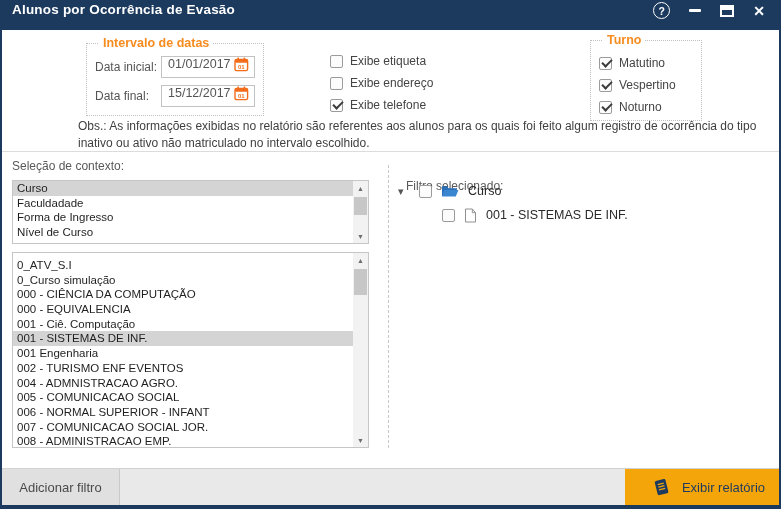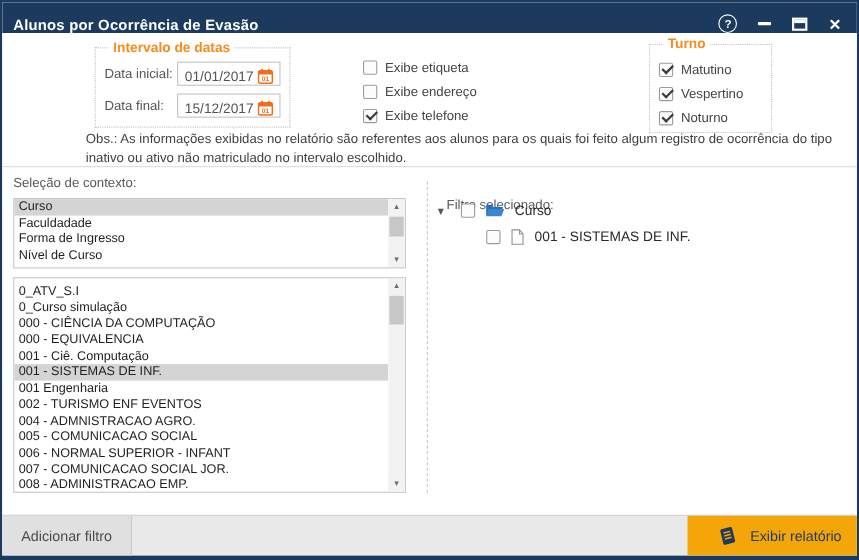--- a/index.html
+++ b/index.html
@@ -6,21 +6,21 @@
   html,body { background:#f3f3f3; font-family:"Liberation Sans", sans-serif; }
 
   .window{
     position:relative; width:781px; height:509px; background:#fff;
     border:2px solid #1c3a5e; border-bottom-width:4px; overflow:hidden;
   }
 
   
   .titlebar{
     height:28px; background:#1c3a5e; color:#fff;
-    display:flex; align-items:flex-end; padding:0 14px 0 10px;
+    display:flex; align-items:flex-start; padding:0 14px 0 10px;
   }
   .titlebar .title{ flex:1; font-size:13.5px; font-weight:bold; letter-spacing:.2px; }
   .tb-icons{ display:flex; align-items:center; gap:19px; }
   .icon-help{
     width:17px; height:17px; border:1.5px solid #fff; border-radius:50%;
     display:flex; align-items:center; justify-content:center;
     font-size:10.5px; font-weight:bold; cursor:pointer;
   }
   .icon-min{ width:12px; height:3px; background:#fff; border-radius:1px; cursor:pointer; }
   .icon-max{ width:14px; height:12px; border:2px solid #fff; position:relative; cursor:pointer; }
@@ -31,21 +31,21 @@
   .content{ position:absolute; top:28px; left:0; right:0; bottom:37px; background:#fff; overflow:hidden; }
 
   fieldset{ position:absolute; border:1px dotted #bfbfbf; background:#fff; }
   fieldset legend{
     color:#f68b1e; font-size:12.5px; font-weight:bold; padding:0 4px; margin-left:4px;
   }
   .fs-dates{ left:84px; top:6px; width:178px; height:80px; padding:6px 8px 0 8px; }
   .date-row{ display:flex; align-items:center; margin-bottom:7px; }
   .date-row .dlabel{ width:66px; font-size:12px; color:#555; }
   .date-field{
-    display:flex; align-items:flex-end; width:94px; height:22px;
+    display:flex; align-items:flex-start; width:94px; height:22px;
     border:1px solid #c3c3c3; background:#fff; padding:0 3px 0 6px;
   }
   .date-field input{
     border:none; outline:none; width:66px; font-size:12.5px; color:#555;
     font-family:"Liberation Sans", sans-serif; background:transparent;
   }
   .cal-icon{ cursor:pointer; flex:0 0 auto; display:block; }
 
   .fs-turno{ left:588px; top:3px; width:112px; height:88px; padding:5px 0 0 8px; }
 

